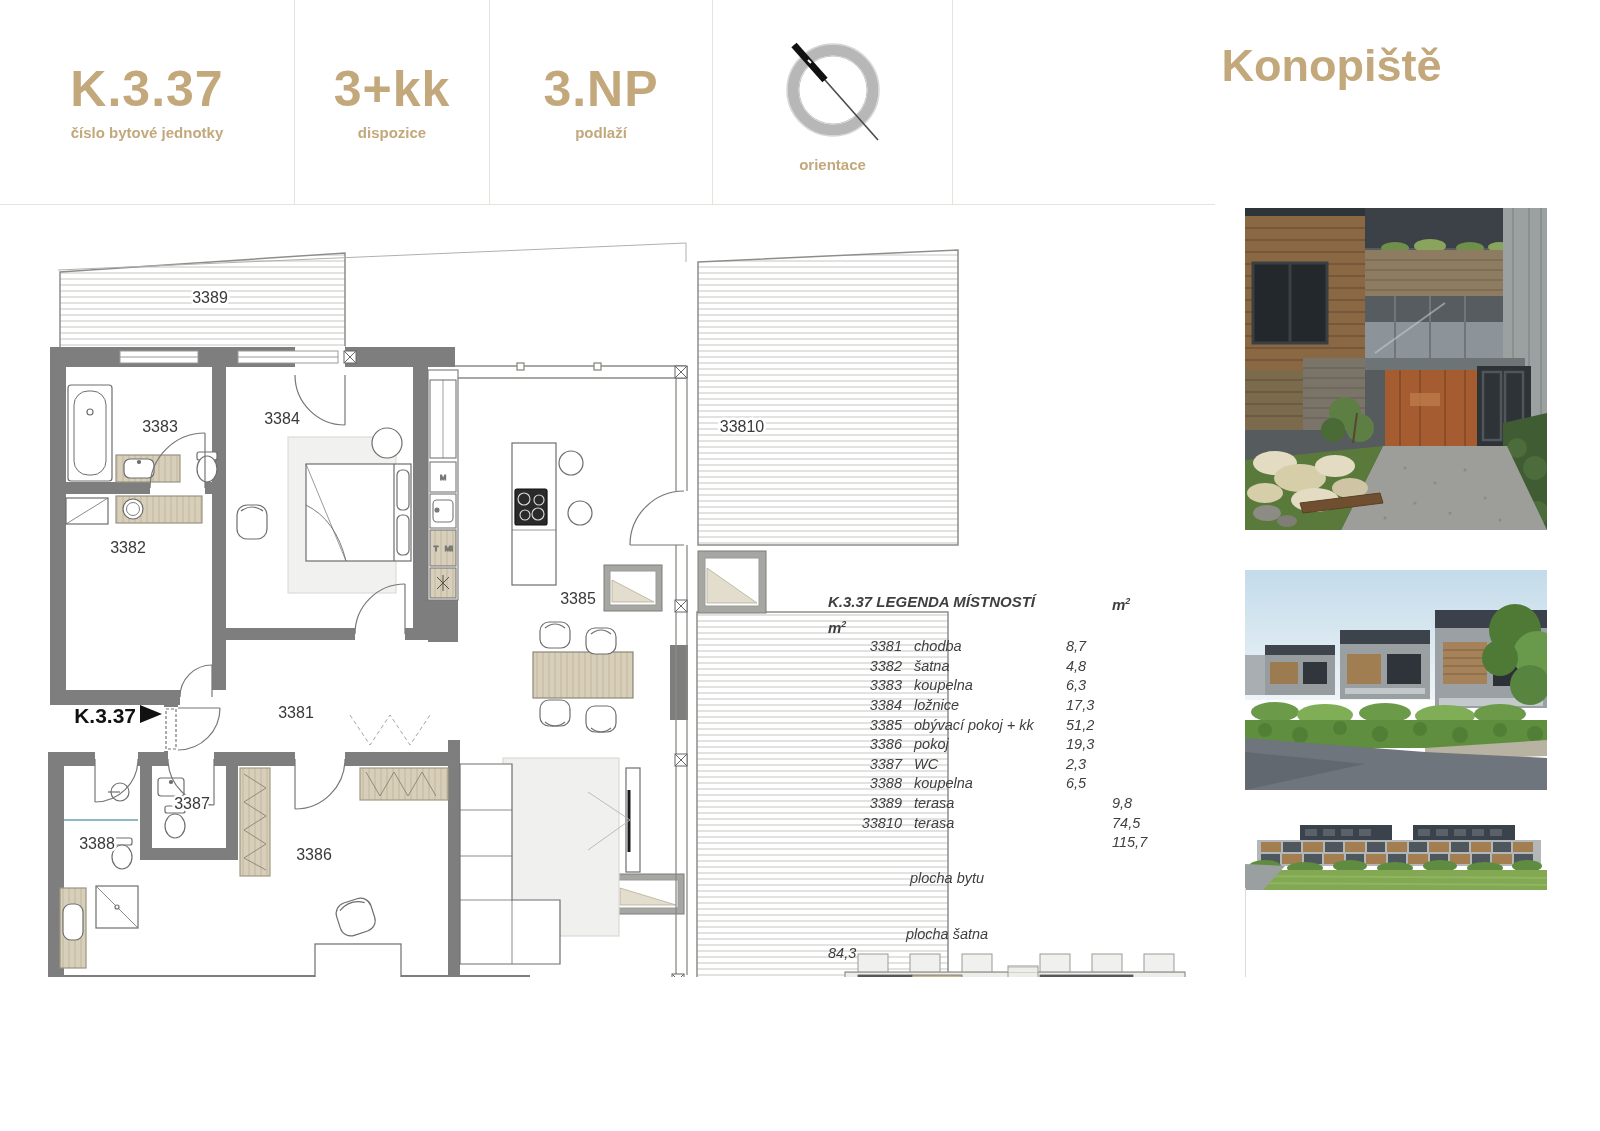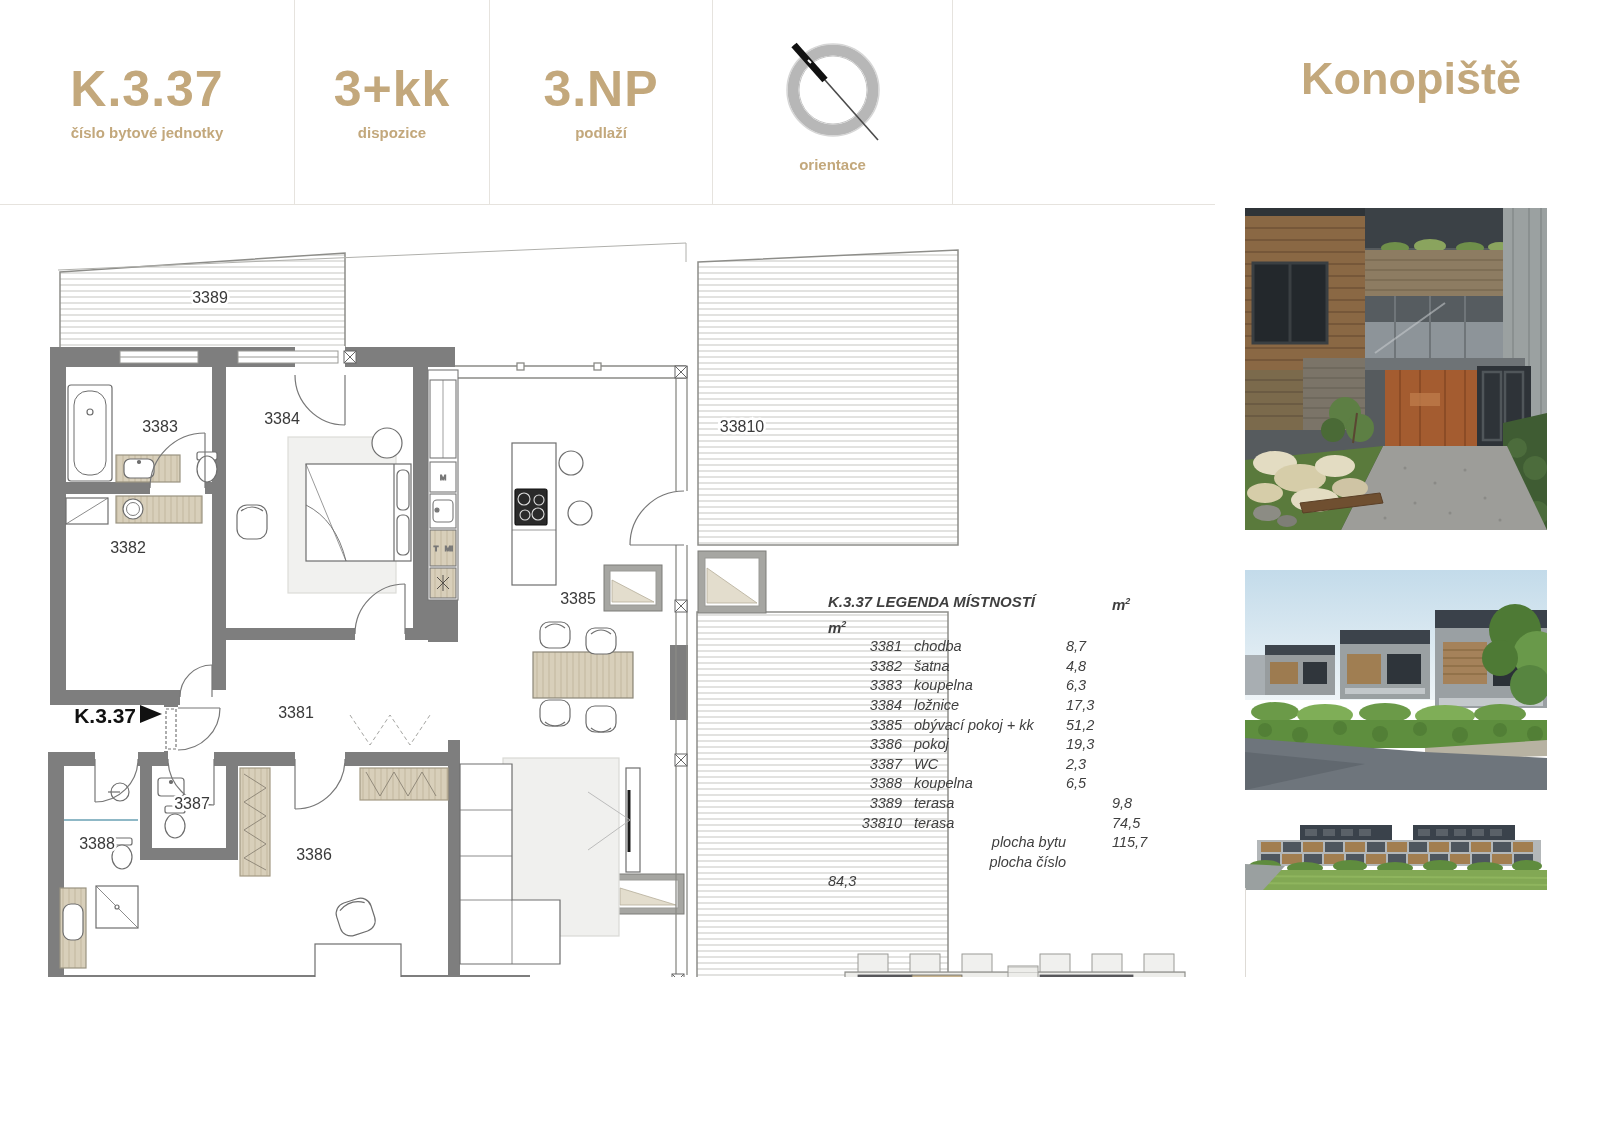--- a/index.html
+++ b/index.html
@@ -8,32 +8,32 @@
   
   #hdr{position:absolute;left:0;top:0;width:1215px;height:205px;display:flex;
        border-bottom:1px solid #e6e3de;box-sizing:border-box;}
   .hcell{display:flex;flex-direction:column;align-items:center;justify-content:center;
          border-right:1px solid #e6e3de;box-sizing:border-box;height:100%;}
   .hc0{width:295px}.hc1{width:195px}.hc2{width:262px}.hc3{width:223px}.hc4{width:240px}
   .hval{font-size:50px;font-weight:bold;color:#c3a87c;letter-spacing:1px;line-height:1;}
   .hval sup{font-size:26px;}
   .hlab{font-size:15px;font-weight:bold;color:#c3a87c;margin-top:10px;}
   .hc4 .hlab{margin-top:2px;}
-  #brand{position:absolute;left:1214px;top:0;width:385px;height:205px;box-sizing:border-box;
-         text-align:right;padding:50px 78px 0 0;font-size:45px;font-weight:bold;
+  #brand{position:absolute;left:1178px;top:0;width:385px;height:205px;box-sizing:border-box;
+         text-align:center;padding:37px 78px 0 0;font-size:45px;font-weight:bold;
          color:#c3a87c;line-height:1.27;}
   
   #legend{position:absolute;left:828px;top:592px;width:334px;color:#3f3f3f;font-size:14.5px;}
   .lrow{display:grid;grid-template-columns:74px 164px 46px 50px;line-height:19.6px;font-style:italic;}
   .lrow .no{text-align:right;}
   .lrow .nm{padding-left:12px;}
   .lrow .a1,.lrow .a2{}
   .lhead{font-weight:bold;font-size:15px;}
   .lhead .ttl{grid-column:1/3;text-align:left;}
-  .ltot .lbl{grid-column:1/3;text-align:right;}
+  .ltot .lbl{grid-column:1/3;text-align:center;margin-top:36px;}
   sup{font-size:9px;}
   .lhead sup{font-size:9px;}
   
   .photo{position:absolute;left:1245px;width:302px;overflow:hidden;}
   #ph1{top:208px;height:322px;}
   #ph2{top:570px;height:220px;}
   #ph3{top:820px;height:70px;}
   #vline{position:absolute;left:1245px;top:888px;width:1px;height:238px;background:#dedbd6;}
   #bline{position:absolute;left:0;top:1126px;width:1600px;height:1px;background:#dcd9d4;}
   #plansvg{position:absolute;left:0;top:205px;}
@@ -469,21 +469,21 @@
         <span class="a1"></span>
         <span class="a2">74,5</span>
       </div>
     <div class="lrow ltot">
         <span class="lbl">plocha bytu</span>
         <span></span>
         <span class="a1">115,7</span>
         <span class="a2"></span>
       </div>
     <div class="lrow ltot">
-        <span class="lbl">plocha číslo</span>
+        <span class="lbl">plocha šatna</span>
         <span></span>
         <span class="a1"></span>
         <span class="a2">84,3</span>
       </div>
   </div>
 
   <div class="photo" id="ph1">
     <svg width="302" height="322" viewBox="0 0 302 322">
       <rect width="302" height="322" fill="#565b5e"></rect>
       <rect x="120" y="0" width="182" height="40" fill="#3b4146"></rect>

